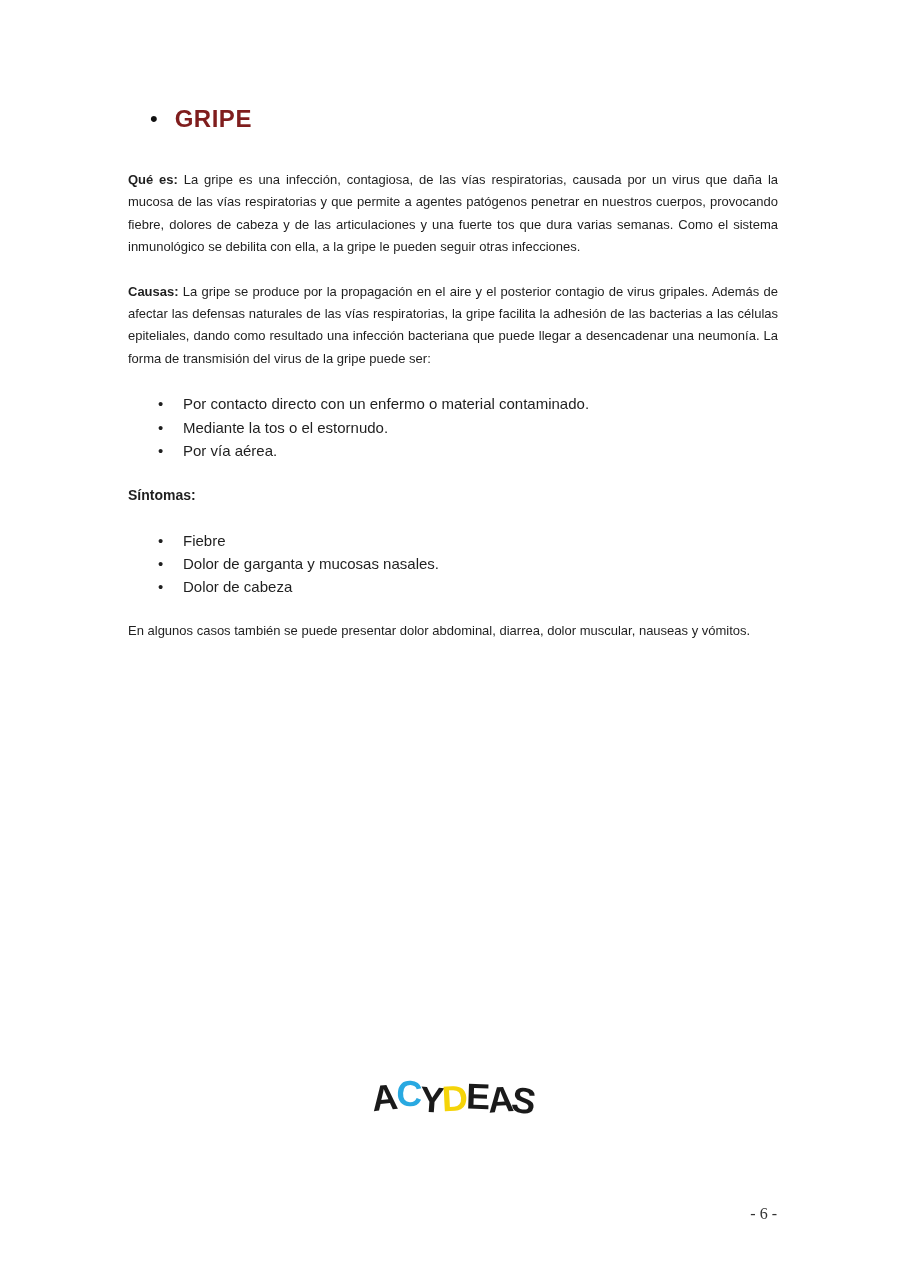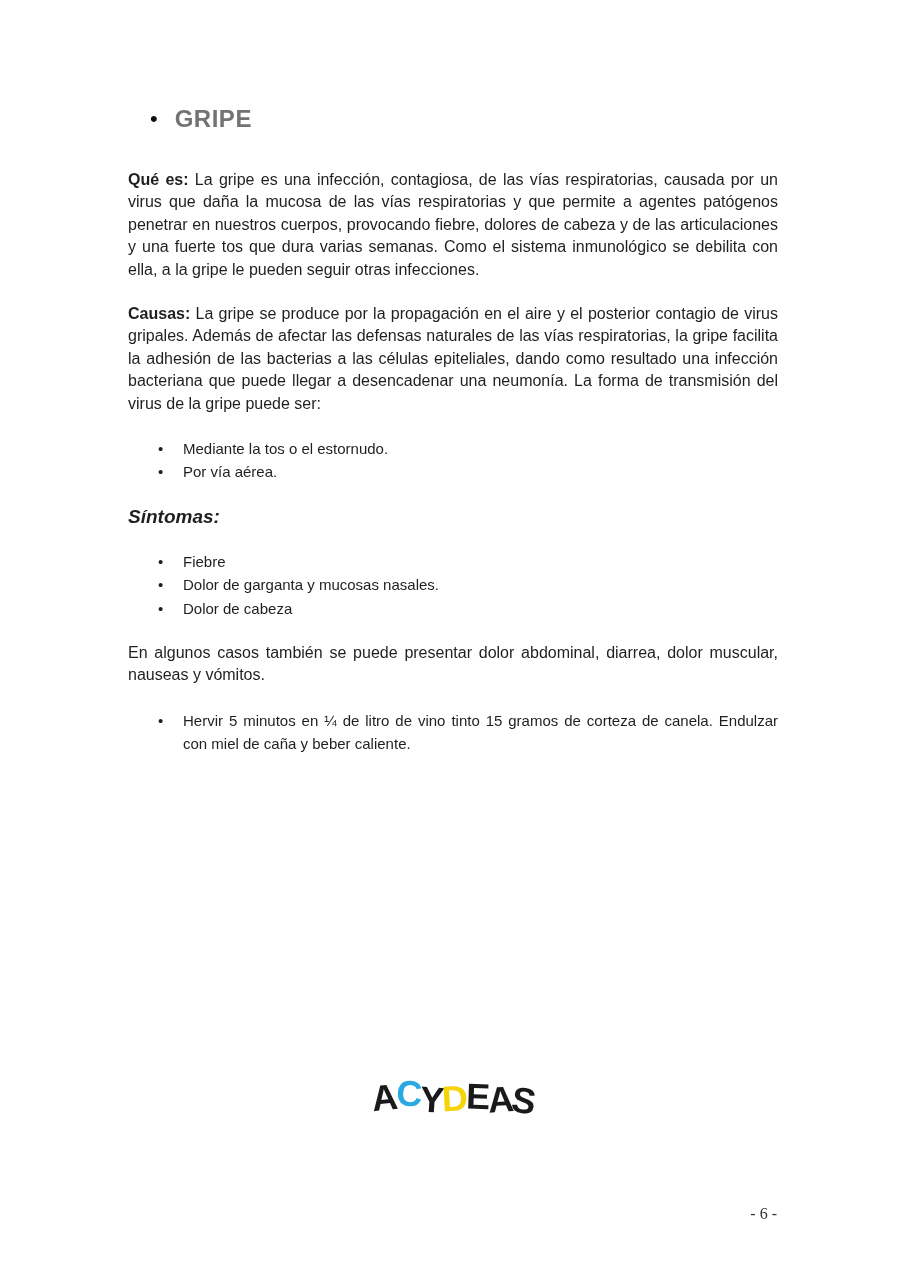--- a/index.html
+++ b/index.html
@@ -32,35 +32,34 @@
   .doc-title .title-bullet {
     font-size: 22px;
     line-height: 1;
     margin-right: 17px;
     color: #111;
   }
   .doc-title .title-text {
     font-size: 24px;
     font-weight: bold;
     letter-spacing: 0.5px;
-    color: #737373;
+    color: #7f1d1d;
   }
   p.para {
-    font-size: 16px;
+    font-size: 13px;
     line-height: 22.4px;
     text-align: justify;
     margin-bottom: 22px;
   }
   p.para .lead { font-weight: bold; }
   .section-heading {
-    font-size: 19px;
+    font-size: 14px;
     font-weight: bold;
     line-height: 22.4px;
     margin: 6px 0 22px 0;
-    font-style: italic;
   }
   ul.doc-list {
     list-style: none;
     margin: 22px 0 22px 0;
   }
   ul.doc-list li {
     position: relative;
     padding-left: 55px;
     font-size: 15px;
     line-height: 23.3px;
@@ -120,37 +119,37 @@
       <span class="lead">Qué es:</span>
       <span>La gripe es una infección, contagiosa, de las vías respiratorias, causada por un virus que daña la mucosa de las vías respiratorias y que permite a agentes patógenos penetrar en nuestros cuerpos, provocando fiebre, dolores de cabeza y de las articulaciones y una fuerte tos que dura varias semanas. Como el sistema inmunológico se debilita con ella, a la gripe le pueden seguir otras infecciones.</span>
     </p>
 
     <p class="para">
       <span class="lead">Causas:</span>
       <span>La gripe se produce por la propagación en el aire y el posterior contagio de virus gripales. Además de afectar las defensas naturales de las vías respiratorias, la gripe facilita la adhesión de las bacterias a las células epiteliales, dando como resultado una infección bacteriana que puede llegar a desencadenar una neumonía. La forma de transmisión del virus de la gripe puede ser:</span>
     </p>
 
     <ul class="doc-list">
+      <li>Por contacto directo con un enfermo o material contaminado.</li>
       <li>Mediante la tos o el estornudo.</li>
       <li>Por vía aérea.</li>
     </ul>
 
     <div class="section-heading">Síntomas:</div>
 
     <ul class="doc-list">
       <li>Fiebre</li>
       <li>Dolor de garganta y mucosas nasales.</li>
       <li>Dolor de cabeza</li>
     </ul>
 
     <p class="para">En algunos casos también se puede presentar dolor abdominal, diarrea, dolor muscular, nauseas y vómitos.</p>
 
 
     <ul class="doc-list">
-      <li>Hervir 5 minutos en ¼ de litro de vino tinto 15 gramos de corteza de canela. Endulzar con miel de caña y beber caliente.</li>
     </ul>
 
   </div>
 
   <div class="logo">
     <span style="color: rgb(26, 26, 26);">A</span>
     <span style="color: rgb(41, 169, 225);">C</span>
     <span style="color: rgb(26, 26, 26);">Y</span>
     <span style="color: rgb(245, 212, 9);">D</span>
     <span style="color: rgb(26, 26, 26);">E</span>

